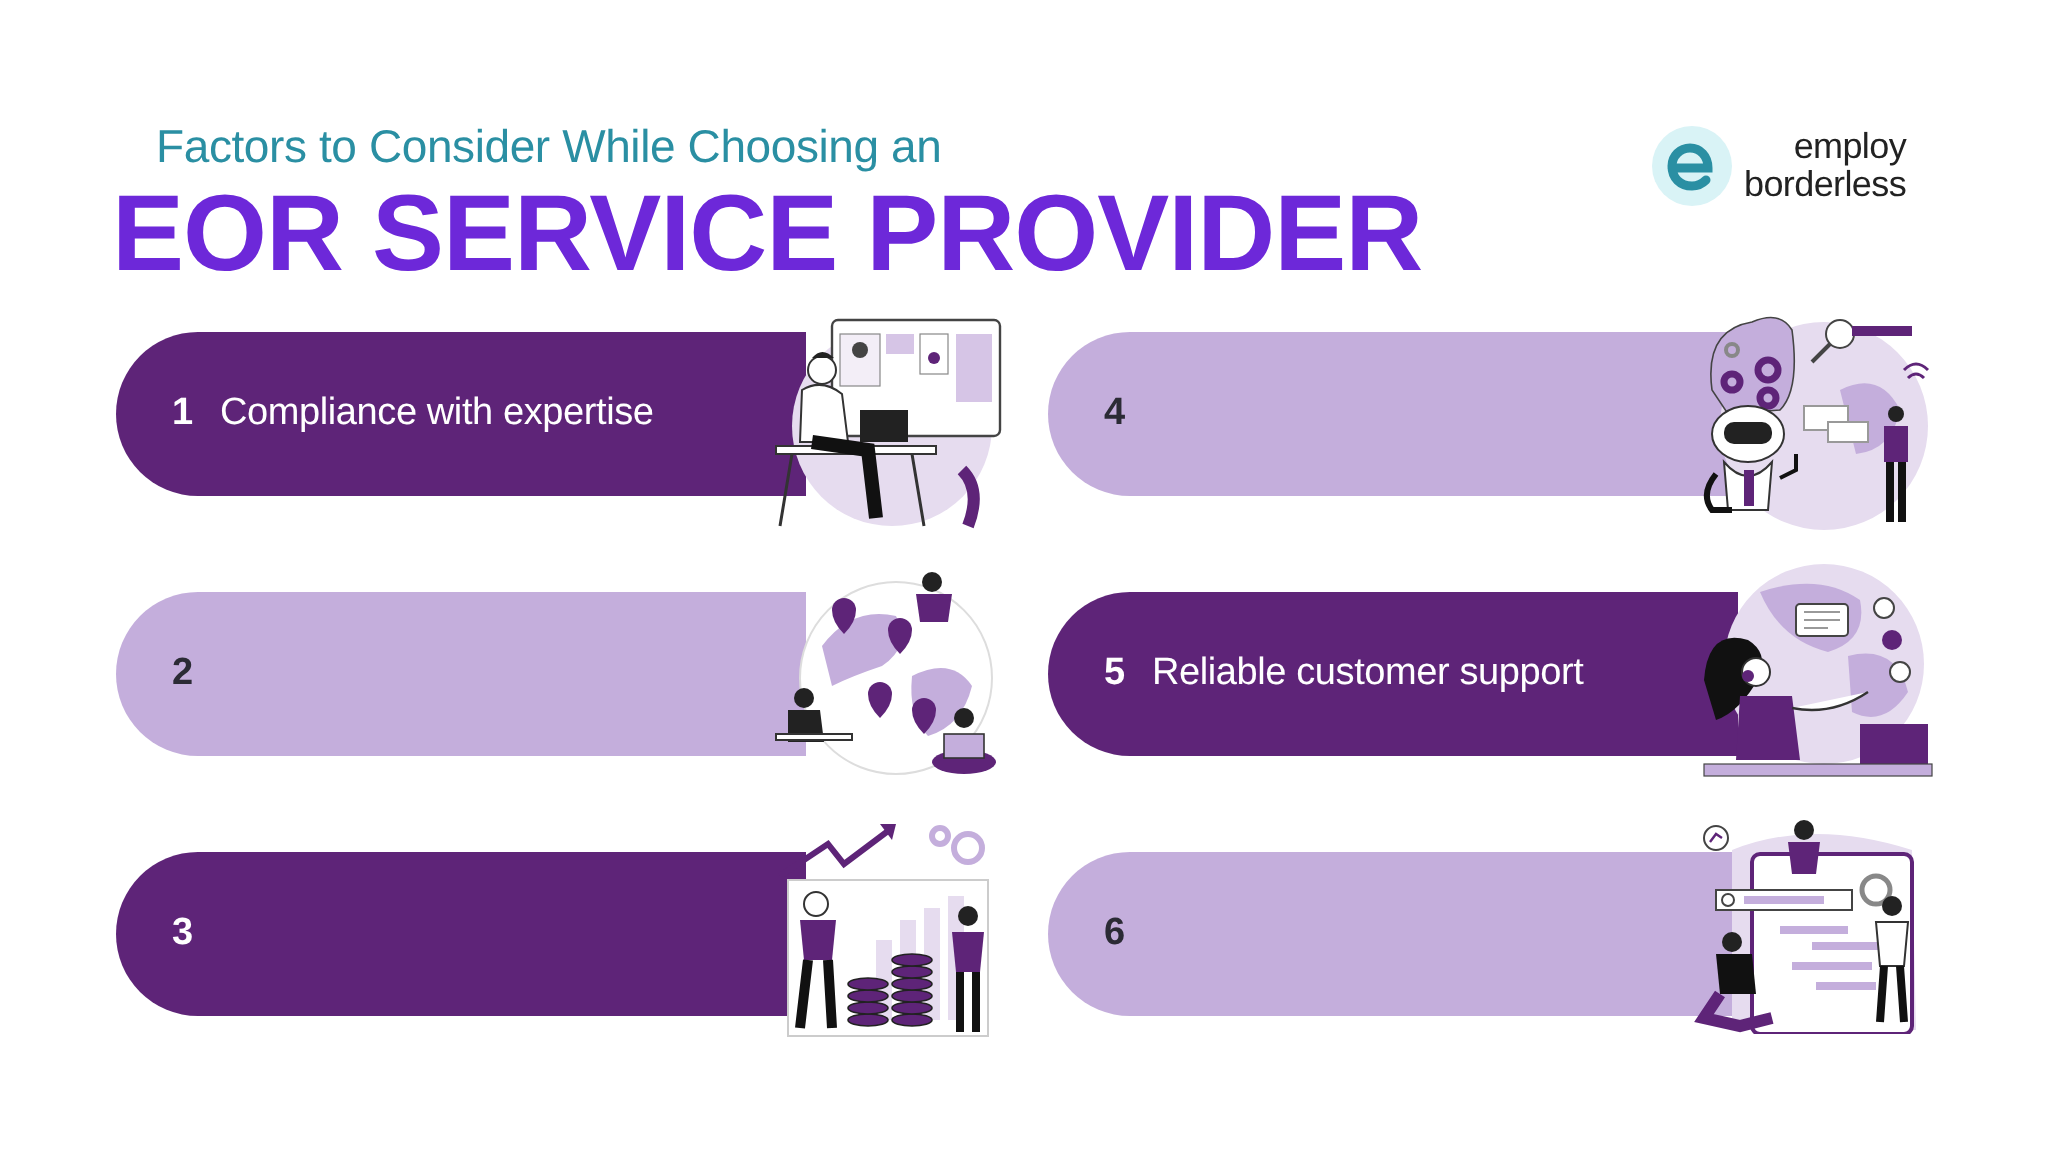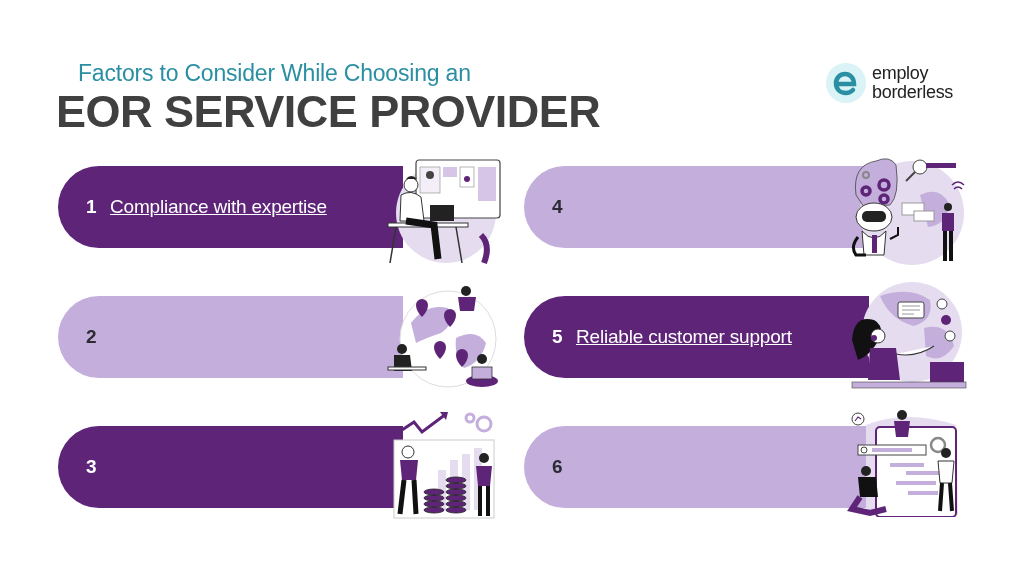--- a/index.html
+++ b/index.html
@@ -1,26 +1,26 @@
 <!DOCTYPE html>
 <html><head>
 <meta charset="utf-8">
 <style>
   html,body{margin:0;padding:0;}
   body{width:1024px;height:576px;background:#ffffff;position:relative;overflow:hidden;font-family:"Liberation Sans",sans-serif;}
   .subtitle{position:absolute;left:58px;top:60px;font-size:23px;color:#2a8fa3;letter-spacing:-0.2px;white-space:nowrap;margin-left:20px;}
-  .title{position:absolute;left:56px;top:86px;font-size:45px;font-weight:bold;color:#404040;letter-spacing:-0.5px;white-space:nowrap;}
-  .logo{position:absolute;left:826px;top:63px;display:flex;align-items:center;}
+  .title{position:absolute;left:56px;top:86px;font-size:54px;font-weight:bold;color:#6d28d9;letter-spacing:-0.5px;white-space:nowrap;}
+  .logo{position:absolute;left:826px;top:63px;display:flex;align-items:center;text-align:right;}
   .logo-mark{width:40px;height:40px;border-radius:50%;background:#d9f3f6;display:flex;align-items:center;justify-content:center;margin-right:6px;}
   .logo-text{font-size:18px;line-height:19px;color:#222;letter-spacing:-0.3px;}
   .pill{position:absolute;height:82px;border-radius:41px 0 0 41px;display:flex;align-items:center;}
   .pill.dark{background:#5e2478;color:#ffffff;}
   .pill.light{background:#c4aedc;color:#2b2b35;}
   .pill .num{font-weight:bold;font-size:19px;margin-left:28px;width:24px;}
-  .pill .label{font-size:19px;letter-spacing:-0.2px;white-space:nowrap;text-decoration:underline;}
+  .pill .label{font-size:19px;letter-spacing:-0.2px;white-space:nowrap;}
   .illu{position:absolute;width:118px;height:112px;}
 </style>
 </head>
 <body>
 
 <div class="subtitle">Factors to Consider While Choosing an</div>
 <div class="title">EOR SERVICE PROVIDER</div>
 
 <div class="logo">
   <div class="logo-mark">

